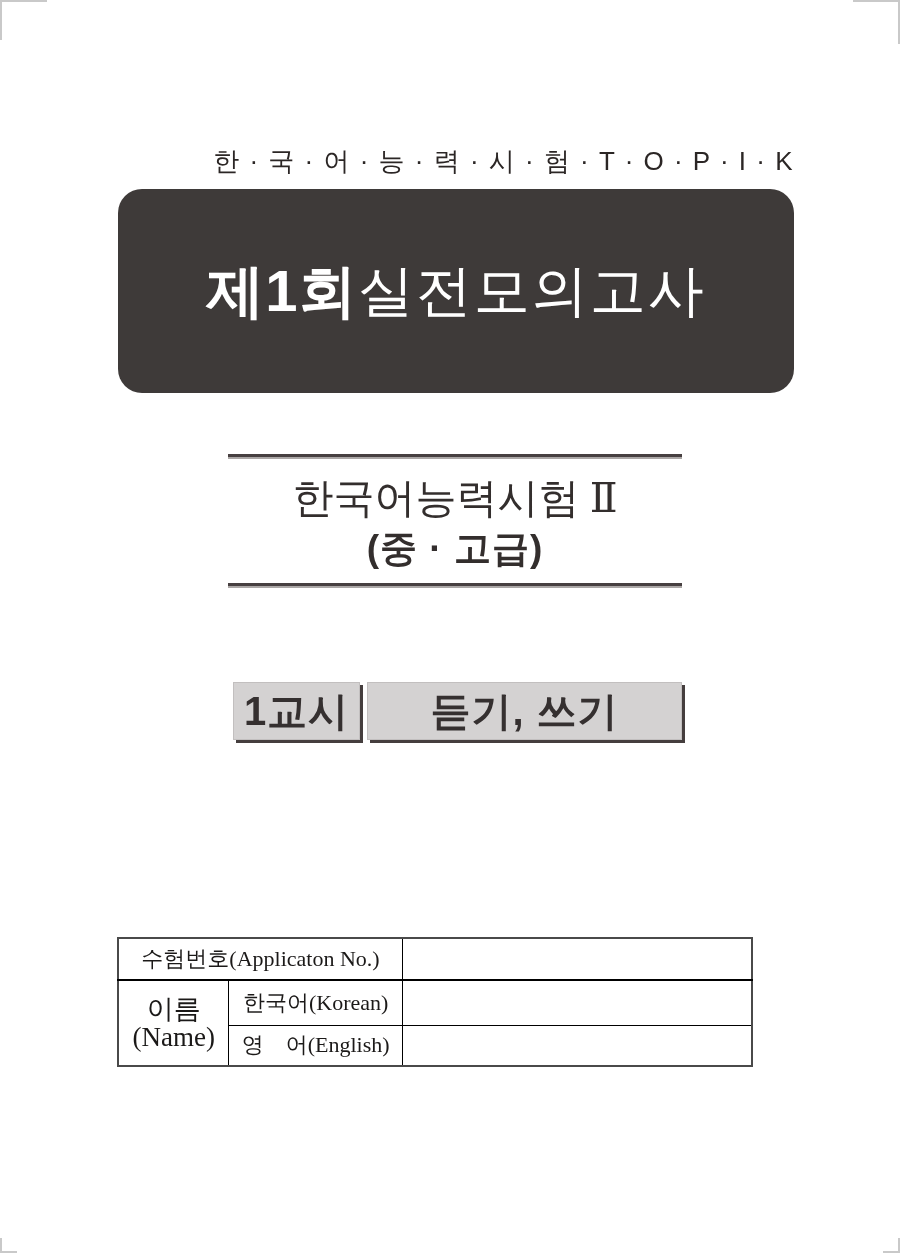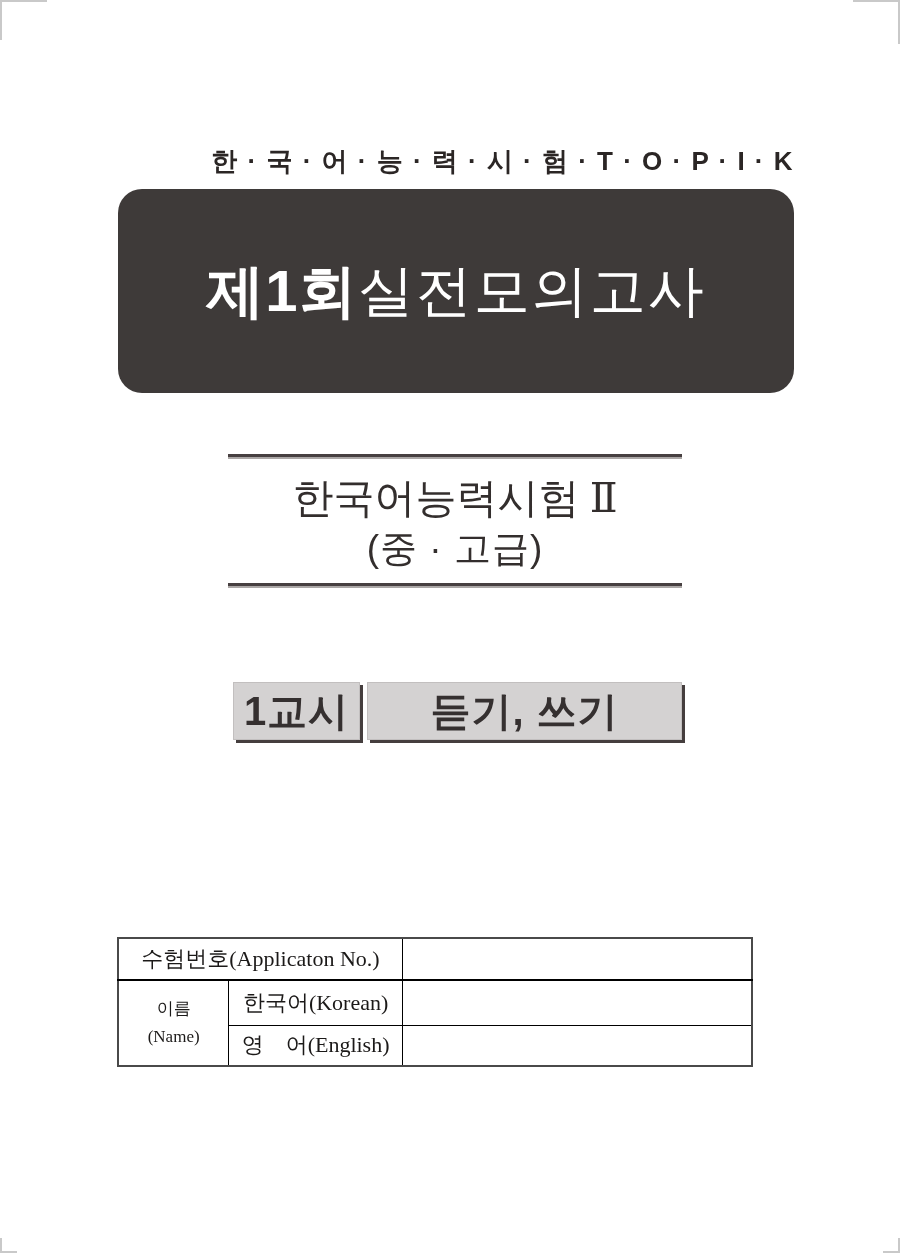--- a/index.html
+++ b/index.html
@@ -16,21 +16,21 @@
   
   .corner { position: absolute; border: 0 solid #c9c9c9; }
   .corner.tl { left: 0;  top: 0;    width: 47px; height: 40px; border-top-width: 2px; border-left-width: 2px; }
   .corner.tr { right: 0; top: 0;    width: 47px; height: 44px; border-top-width: 2px; border-right-width: 2px; }
   .corner.bl { left: 0;  bottom: 0; width: 17px; height: 15px; border-bottom-width: 2px; border-left-width: 2px; }
   .corner.br { right: 0; bottom: 0; width: 17px; height: 15px; border-bottom-width: 2px; border-right-width: 2px; }
 
   
   .brand {
     position: absolute; top: 144px; right: 106px;
-    font-size: 26px; font-weight: bold; color: #2b2625;
+    font-size: 26px; font-weight: normal; color: #2b2625;
     letter-spacing: 1.5px; white-space: nowrap;
   }
 
   
   .title-box {
     position: absolute; left: 118px; top: 189px;
     width: 676px; height: 204px;
     background: #3e3a39; border-radius: 24px;
     color: #ffffff; text-align: center;
     display: flex; flex-direction: row; justify-content: center; align-items: center;
@@ -42,21 +42,21 @@
   .subtitle { position: absolute; left: 228px; top: 454px; width: 454px; }
   .dline {
     height: 5px;
     background: linear-gradient(to bottom, #474041 0%, #474041 52%, #aba7a6 52%, #aba7a6 100%);
   }
   .sub-exam {
     text-align: center; font-family: "Liberation Serif", "DejaVu Serif", serif;
     font-size: 41px; color: #332e2d; margin-top: 13px; line-height: 52px;
   }
   .sub-range {
-    text-align: center; font-size: 37px; font-weight: normal;
+    text-align: center; font-size: 37px; font-weight: bold;
     color: #332e2d; line-height: 50px; margin-bottom: 9px; letter-spacing: 1px;
   }
 
   
   .sbox {
     position: absolute; top: 682px; height: 58px;
     background: #d4d2d2; box-shadow: 3px 3px 0 #453e3e;
     border: 1px solid #c2bfbf;
     display: flex; align-items: center; justify-content: center;
     font-size: 40px; font-weight: bold; color: #353030; letter-spacing: 1px;
@@ -75,21 +75,21 @@
   .info-table td {
     border: 1px solid #000000;
     text-align: center; vertical-align: middle; padding: 0;
   }
   .info-table tr.r1 td { height: 42px; border-bottom-width: 2px; }
   .info-table tr.r2 td { height: 45px; }
   .info-table tr.r3 td { height: 41px; }
   .col-name  { width: 111px; }
   .col-lang  { width: 174px; }
   .col-field { width: 351px; }
-  .name-cell { font-size: 17px; line-height: 28px; }
+  .name-cell { font-size: 27px; line-height: 28px; }
 </style>
 </head>
 <body>
 
 <div class="page">
 
   <div class="corner tl"></div>
   <div class="corner tr"></div>
   <div class="corner bl"></div>
   <div class="corner br"></div>

